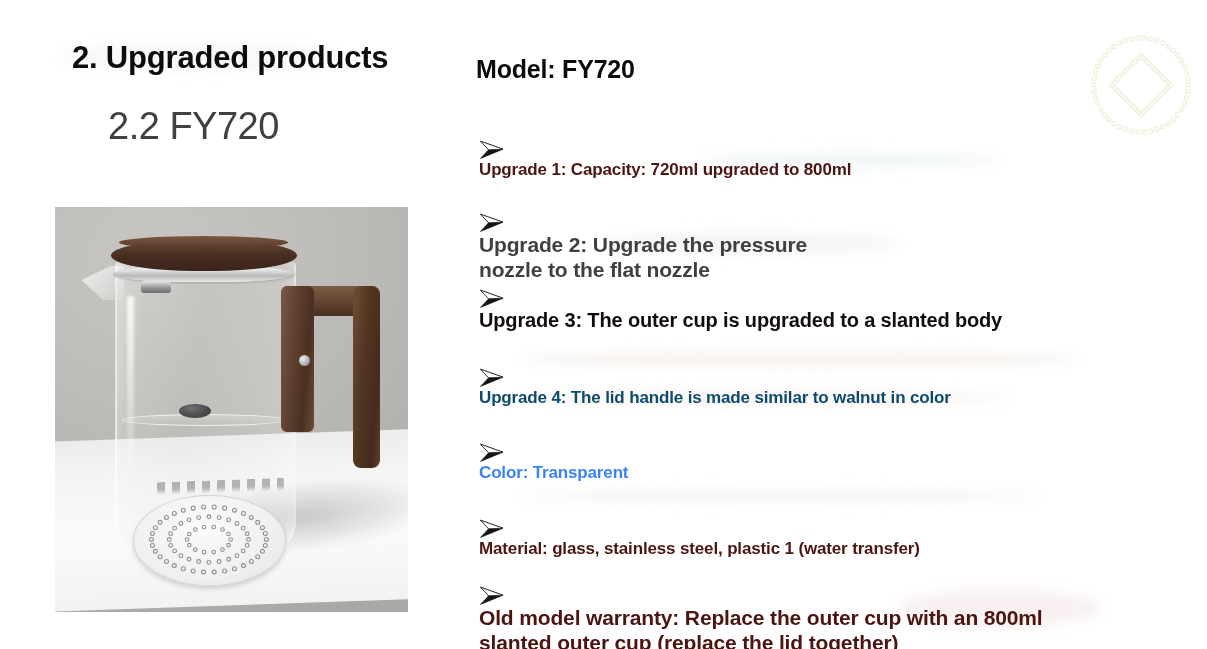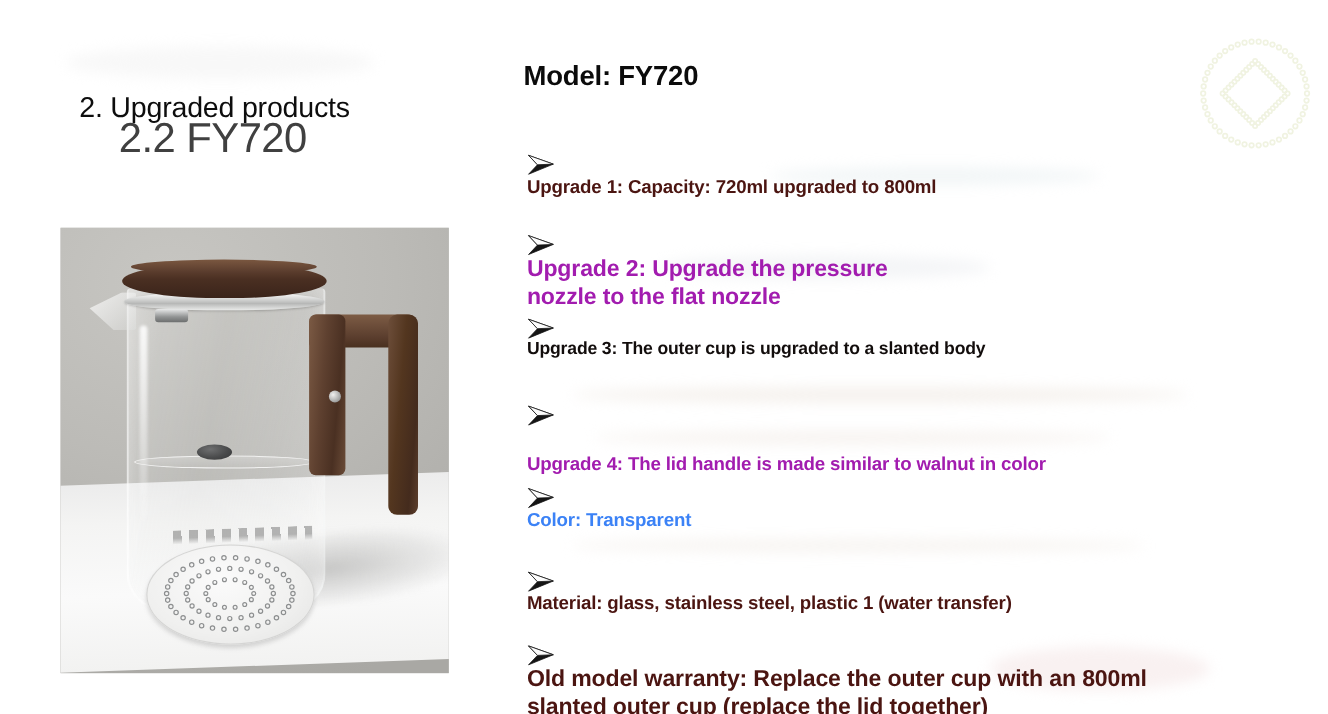--- a/index.html
+++ b/index.html
@@ -32,26 +32,25 @@
     width: 118px;
     height: 118px;
     opacity: 0.75;
   }
 
   
   #section-heading {
     position: absolute;
     left: 72px;
     top: 40px;
-    font-size: 26px;
-    font-weight: normal;
+    font-size: 31px;
+    font-weight: bold;
     color: #0d0d0d;
     letter-spacing: -0.2px;
     white-space: nowrap;
-    margin-top: 42px;
   }
   #subsection-heading {
     position: absolute;
     left: 108px;
     top: 105px;
     font-size: 38px;
     font-weight: normal;
     color: #404040;
     letter-spacing: -0.5px;
     white-space: nowrap;
@@ -285,21 +284,21 @@
   }
   .bullet-text {
     font-weight: bold;
     line-height: 1.18;
     letter-spacing: -0.15px;
     white-space: pre-line;
   }
   
   .sz-lg  { font-size: 21px; }
   .sz-md  { font-size: 17px; }
-  .sz-sm  { font-size: 16px; }
+  .sz-sm  { font-size: 20px; }
 </style>
 </head>
 <body>
 
 <div id="smudge-layer">
     <div class="smudge" style="left: 520px; top: 352px; width: 560px; height: 14px; background: rgba(244, 240, 236, 0.95);"></div>
     <div class="smudge" style="left: 540px; top: 392px; width: 470px; height: 12px; background: rgba(246, 242, 238, 0.9);"></div>
     <div class="smudge" style="left: 600px; top: 232px; width: 300px; height: 22px; background: rgba(243, 244, 246, 0.9);"></div>
     <div class="smudge" style="left: 700px; top: 152px; width: 300px; height: 16px; background: rgba(240, 244, 246, 0.85);"></div>
     <div class="smudge" style="left: 520px; top: 490px; width: 520px; height: 12px; background: rgba(246, 243, 240, 0.9);"></div>
@@ -519,36 +518,36 @@
         <path d="M1.5 1.2 L24 9.2 L1.5 18.4 L9.6 9.8 Z" fill="#151515" stroke="#151515" stroke-width="0.7"></path>
         <path d="M1.5 1.2 L24 9.2 L9.6 9.8 Z" fill="#fdfdfd" stroke="#151515" stroke-width="0.7"></path>
       </svg>
       <div class="bullet-text sz-md" style="color: rgb(75, 21, 17);">Upgrade 1: Capacity: 720ml upgraded to 800ml</div>
     </div>
     <div class="bullet-row" style="left: 479px; top: 200px;">
       <svg class="arrow-icon" viewBox="0 0 26 20" width="26" height="20" style="margin-top: 13px;">
         <path d="M1.5 1.2 L24 9.2 L1.5 18.4 L9.6 9.8 Z" fill="#151515" stroke="#151515" stroke-width="0.7"></path>
         <path d="M1.5 1.2 L24 9.2 L9.6 9.8 Z" fill="#fdfdfd" stroke="#151515" stroke-width="0.7"></path>
       </svg>
-      <div class="bullet-text sz-lg" style="color: #a21caf;">Upgrade 2: Upgrade the pressure
+      <div class="bullet-text sz-lg" style="color: #404040;">Upgrade 2: Upgrade the pressure
 nozzle to the flat nozzle</div>
     </div>
     <div class="bullet-row" style="left: 479px; top: 288px;">
       <svg class="arrow-icon" viewBox="0 0 26 20" width="26" height="20" style="margin-top: 1px;">
         <path d="M1.5 1.2 L24 9.2 L1.5 18.4 L9.6 9.8 Z" fill="#151515" stroke="#151515" stroke-width="0.7"></path>
         <path d="M1.5 1.2 L24 9.2 L9.6 9.8 Z" fill="#fdfdfd" stroke="#151515" stroke-width="0.7"></path>
       </svg>
       <div class="bullet-text sz-sm" style="color: rgb(18, 13, 12);">Upgrade 3: The outer cup is upgraded to a slanted body</div>
     </div>
     <div class="bullet-row" style="left: 479px; top: 366px;">
       <svg class="arrow-icon" viewBox="0 0 26 20" width="26" height="20" style="margin-top: 2px;">
         <path d="M1.5 1.2 L24 9.2 L1.5 18.4 L9.6 9.8 Z" fill="#151515" stroke="#151515" stroke-width="0.7"></path>
         <path d="M1.5 1.2 L24 9.2 L9.6 9.8 Z" fill="#fdfdfd" stroke="#151515" stroke-width="0.7"></path>
       </svg>
-      <div class="bullet-text sz-md" style="color: #a21caf; margin-top: 24px;">Upgrade 4: The lid handle is made similar to walnut in color</div>
+      <div class="bullet-text sz-md" style="color: #0c4a6e;">Upgrade 4: The lid handle is made similar to walnut in color</div>
     </div>
     <div class="bullet-row" style="left: 479px; top: 441px;">
       <svg class="arrow-icon" viewBox="0 0 26 20" width="26" height="20" style="margin-top: 2px;">
         <path d="M1.5 1.2 L24 9.2 L1.5 18.4 L9.6 9.8 Z" fill="#151515" stroke="#151515" stroke-width="0.7"></path>
         <path d="M1.5 1.2 L24 9.2 L9.6 9.8 Z" fill="#fdfdfd" stroke="#151515" stroke-width="0.7"></path>
       </svg>
       <div class="bullet-text sz-md" style="color: #3b82f6;">Color: Transparent</div>
     </div>
     <div class="bullet-row" style="left: 479px; top: 517px;">
       <svg class="arrow-icon" viewBox="0 0 26 20" width="26" height="20" style="margin-top: 2px;">

